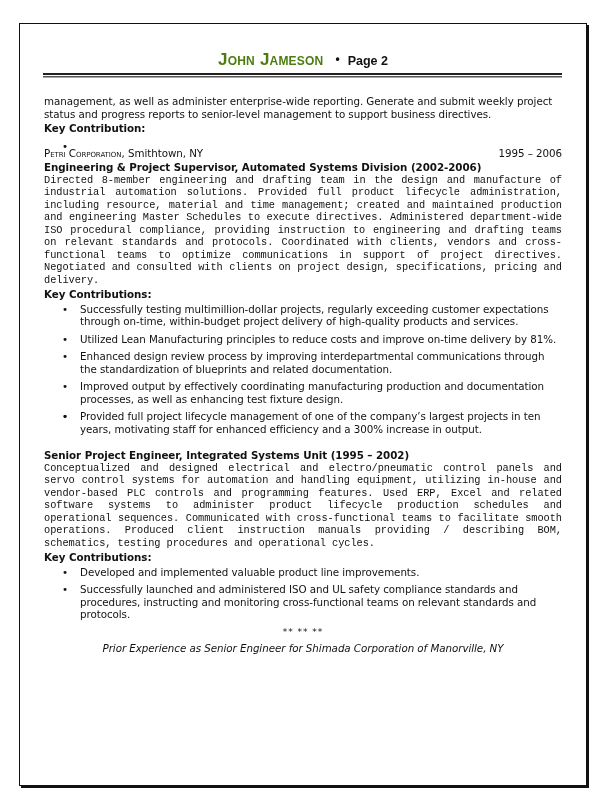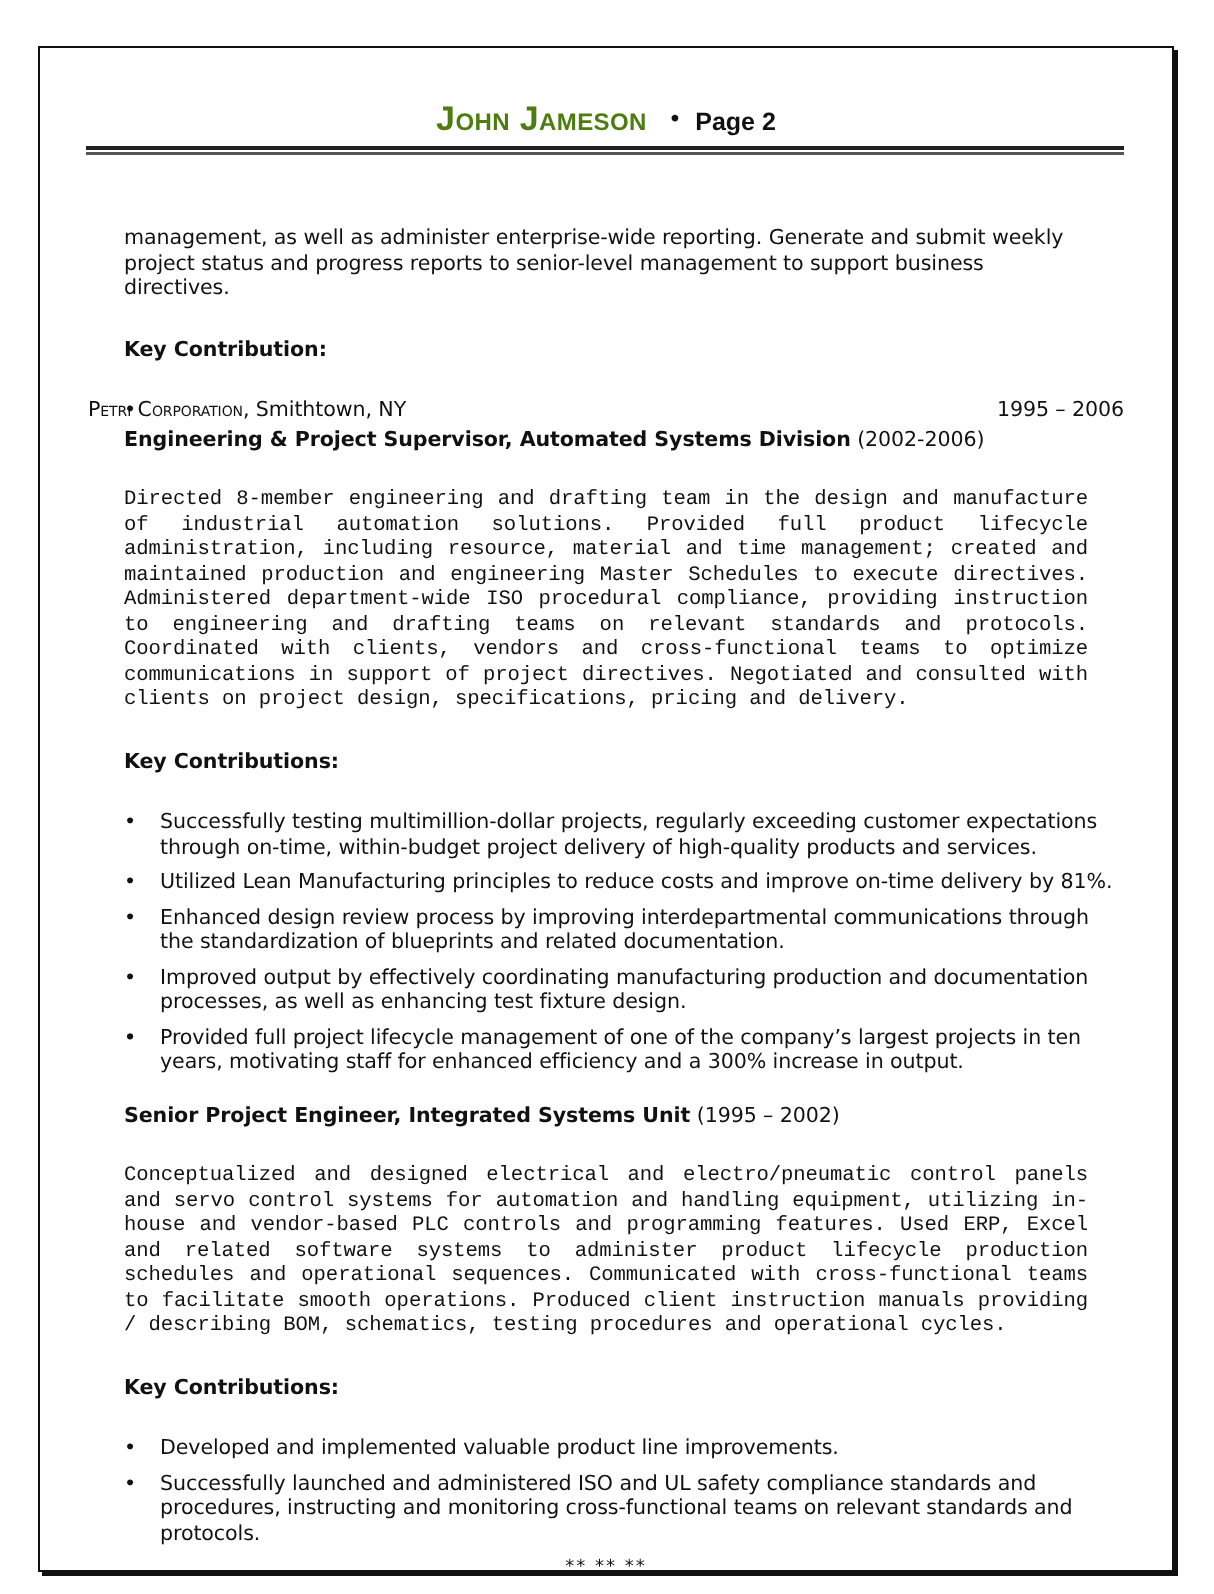--- a/index.html
+++ b/index.html
@@ -17,30 +17,30 @@
     .dot { display: inline-block; font-size: 12px; margin: 0 8px 0 12px; color: #111; position: relative; top: -2px; }
     .pg { font-size: 12.5px; color: #111; }
     .rule {
       position: absolute; left: 23px; right: 24px; top: 49px; height: 2px;
       background: #222; border-bottom: 1px solid #fff; box-shadow: 0 1.5px 0 #555;
     }
     .content {
       position: absolute; left: 24px; right: 24px; top: 71px;
       font-size: 10.3px; line-height: 12.5px; letter-spacing: -0.05px;
     }
-    p { margin: 18px; }
+    p { margin: 0; }
     .justify { text-align: justify; font-family: Liberation Mono, monospace; }
     .kc { font-weight: bold; margin-top: 2px; }
     ul { list-style: none; margin: 2px 0 0 0; padding: 0; }
     li { position: relative; padding-left: 36px; margin-bottom: 5px; }
     li .bullet { position: absolute; left: 18px; top: 0; }
     .company-line { display: flex; justify-content: space-between; margin-top: 12px; }
     .company { font-variant: small-caps; }
     .title { font-weight: bold; margin-top: 2px; }
-    .title-dates { font-weight: normal; }
+    .title-dates { font-weight: bold; }
     .sep { text-align: center; margin-top: 2px; font-size: 9px; letter-spacing: 1px; }
     .prior { text-align: center; font-style: italic; margin-top: 4px; }
     .section2 { margin-top: 14px; }
   </style>
 </head>
 <body>
 
 <div class="page">
   <div class="header">
     <span class="name">John Jameson</span><span class="dot">•</span><span class="pg">Page 2</span>

